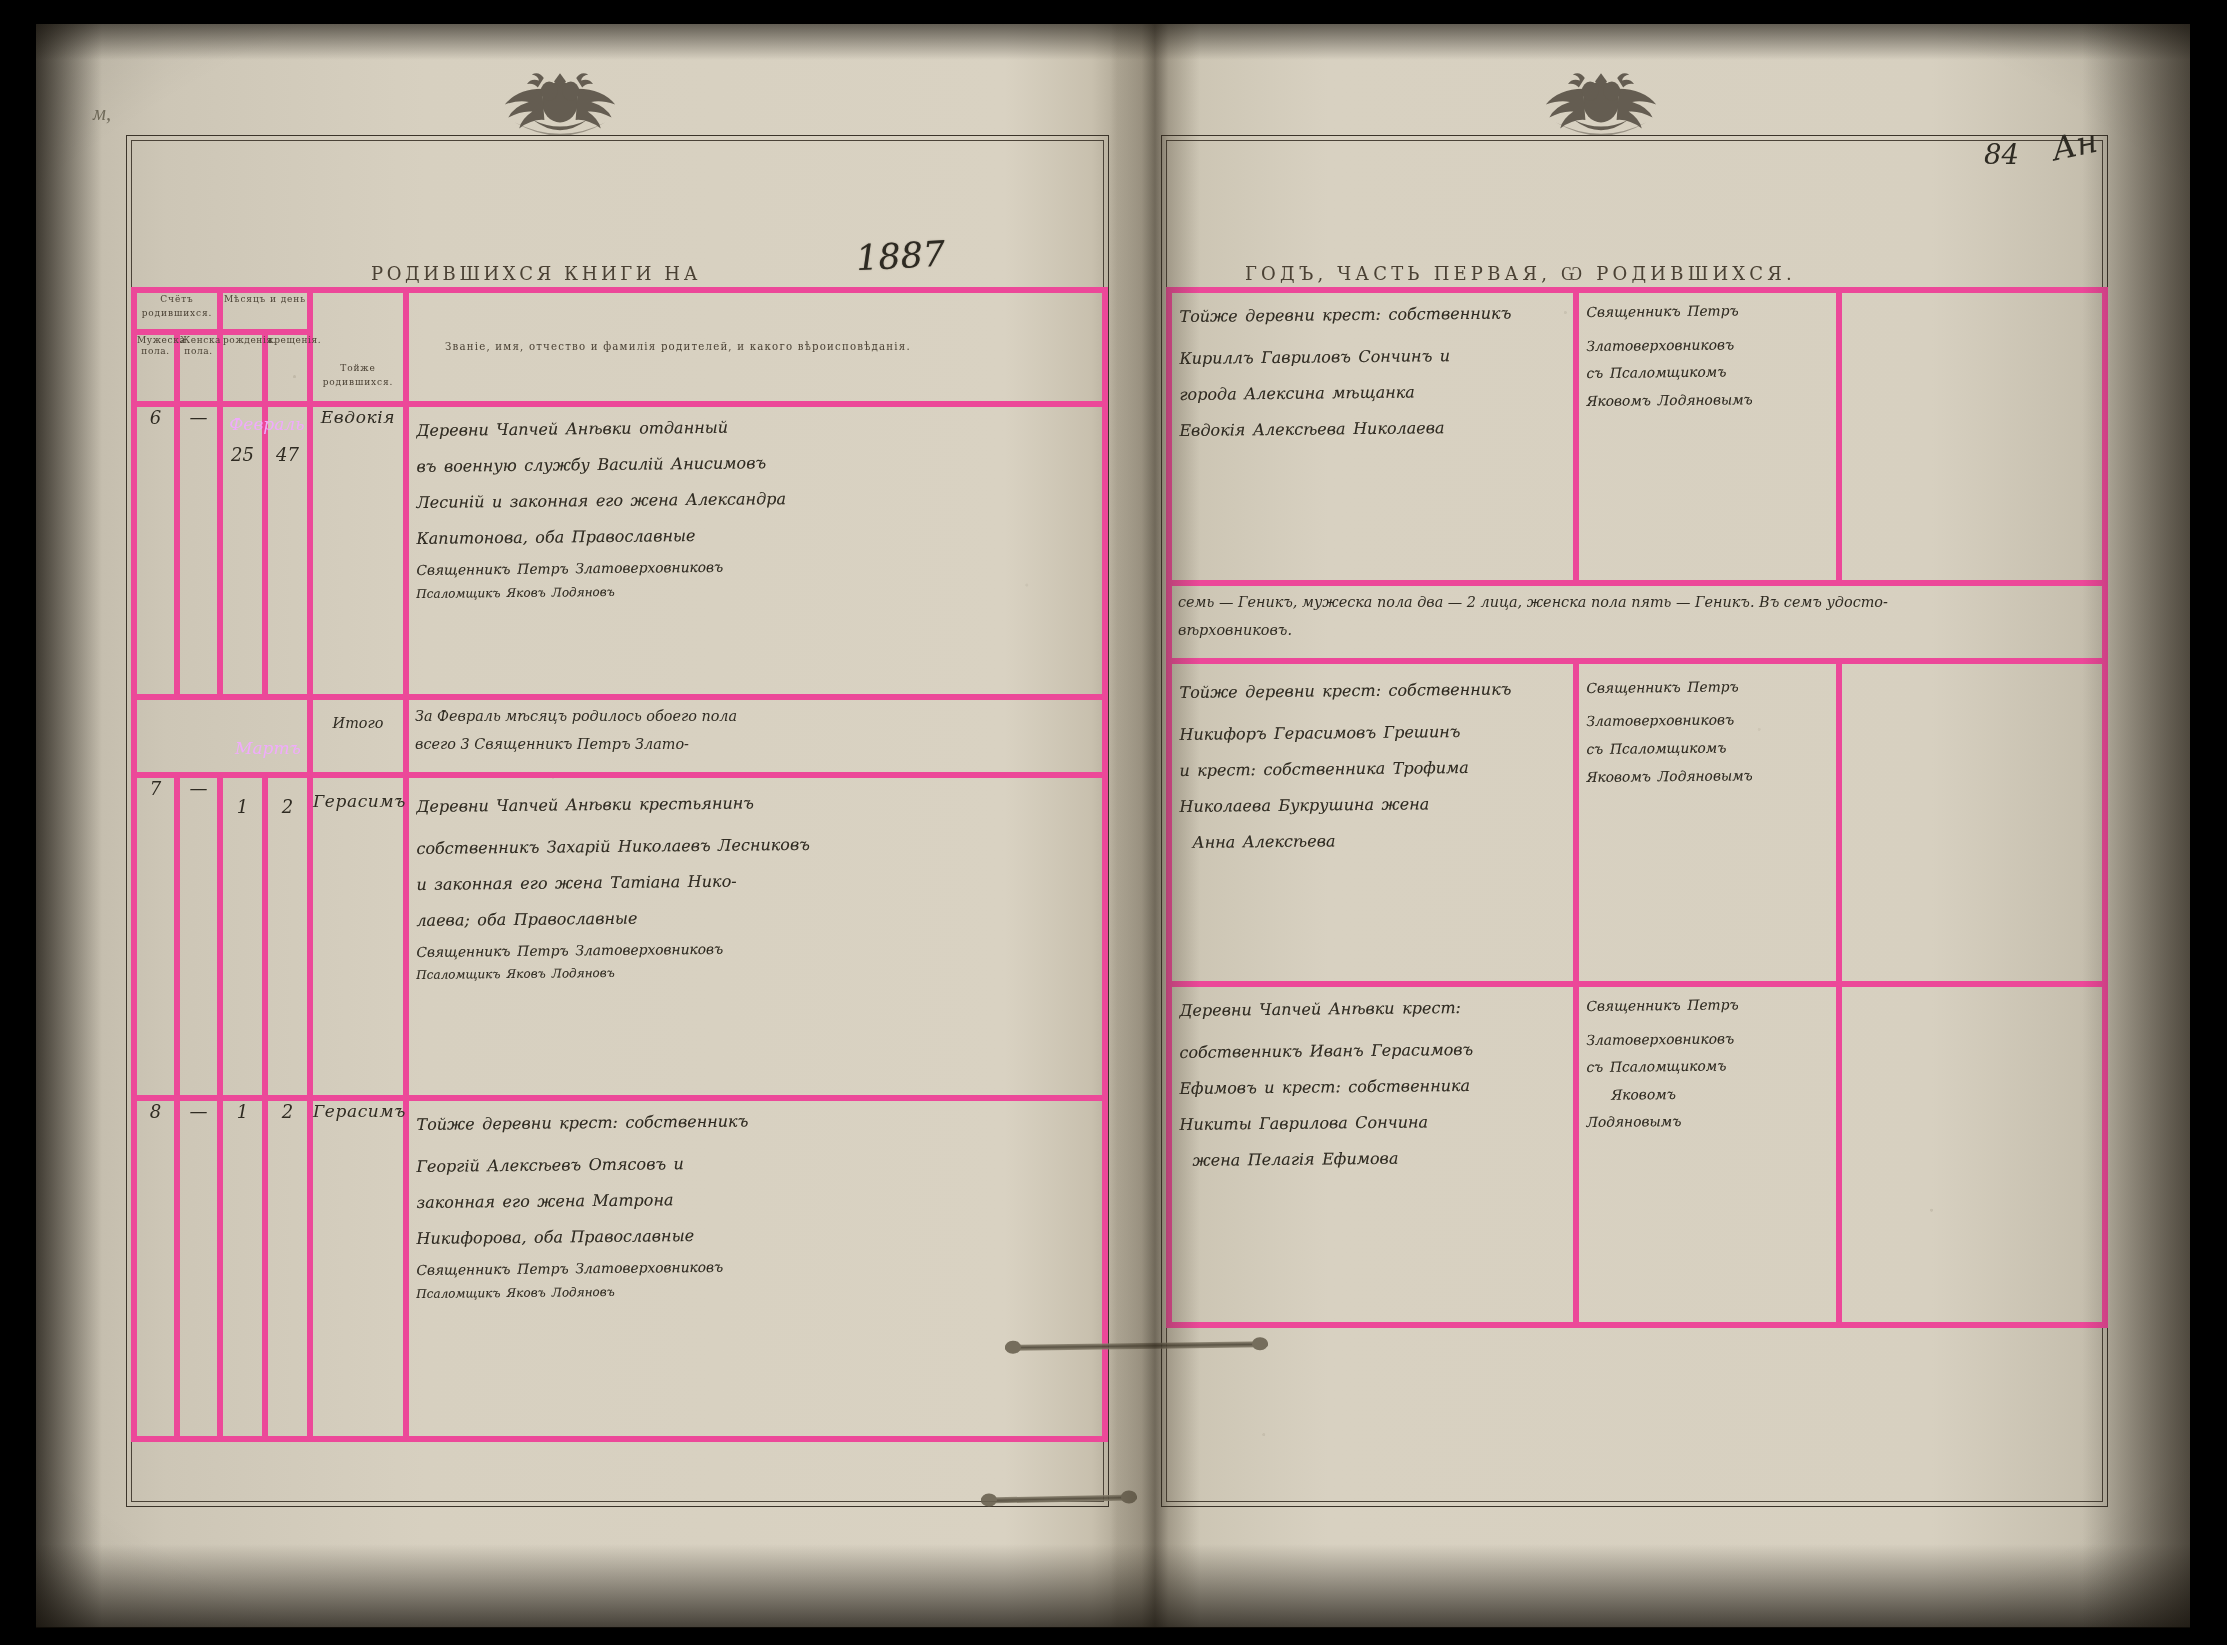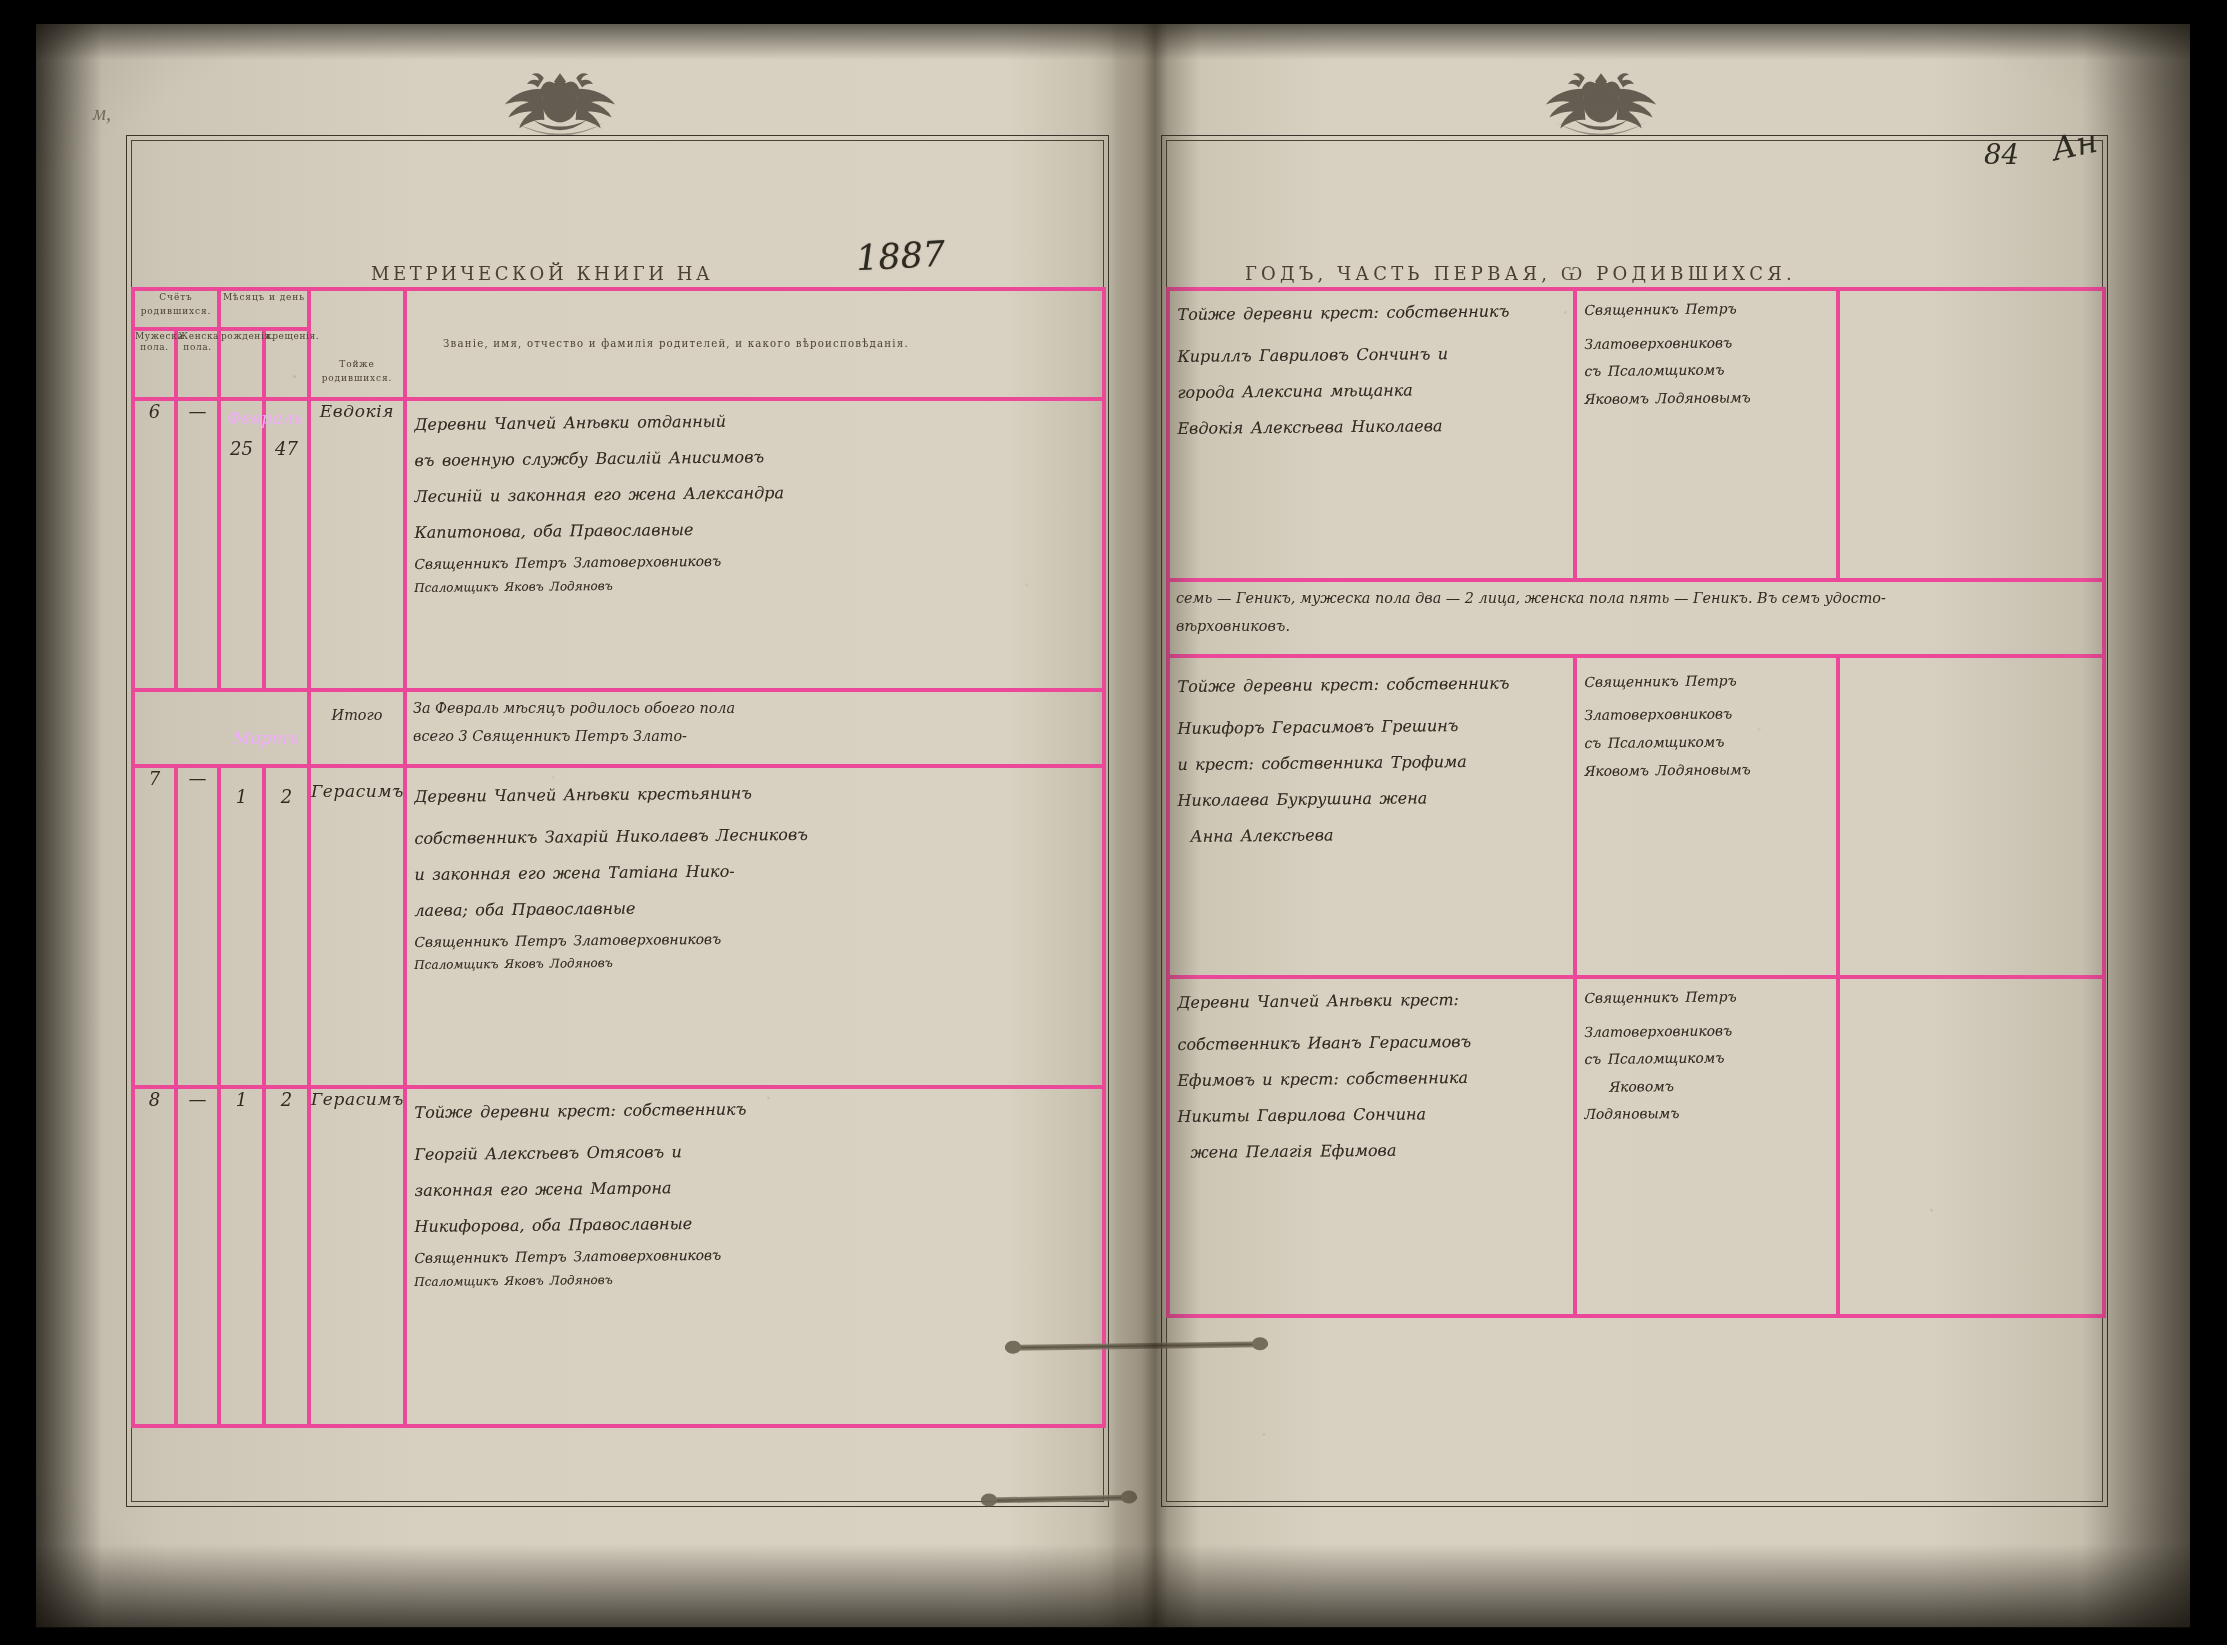--- a/index.html
+++ b/index.html
@@ -136,21 +136,21 @@
     opacity: .75;
   }
 
   
   .tbl {
     position: absolute;
     border-collapse: collapse;
     table-layout: fixed;
   }
   .tbl td, .tbl th {
-    border: 4px solid #ec4899;
+    border: 6px solid #ec4899;
     vertical-align: top;
     padding: 0;
     background: transparent;
   }
   .hdr {
     font-family: "DejaVu Serif", serif;
     font-size: 10.2px;
     color: #4a4134;
     letter-spacing: 1.2px;
     text-align: center;
@@ -285,21 +285,21 @@
           <ellipse cx="97" cy="52" rx="14" ry="16"></ellipse>
           <ellipse cx="133" cy="52" rx="14" ry="16"></ellipse>
           <path d="M70 100 q45 22 90 0 q-45 34 -90 0z"></path>
           <path d="M40 104 q75 38 150 0 q-75 44 -150 0z" opacity="0.55"></path>
         </g>
       </svg>
     </div>
 
     <div class="ruled ruled-left"></div>
 
-    <div class="printed title-left">МЕТРИЧЕСКОЙ КНИГИ НА</div>
+    <div class="printed title-left">РОДИВШИХСЯ КНИГИ НА</div>
     <div class="year-hand" style="left:820px;top:212px;">1887</div>
 
     <table class="tbl" style="left:95px; top:263px; width:972px;">
       <colgroup>
         <col style="width:43px">
           <col style="width:43px">
         <col style="width:45px">
           <col style="width:45px">
         <col style="width:96px">
           <col style="width:699px">

